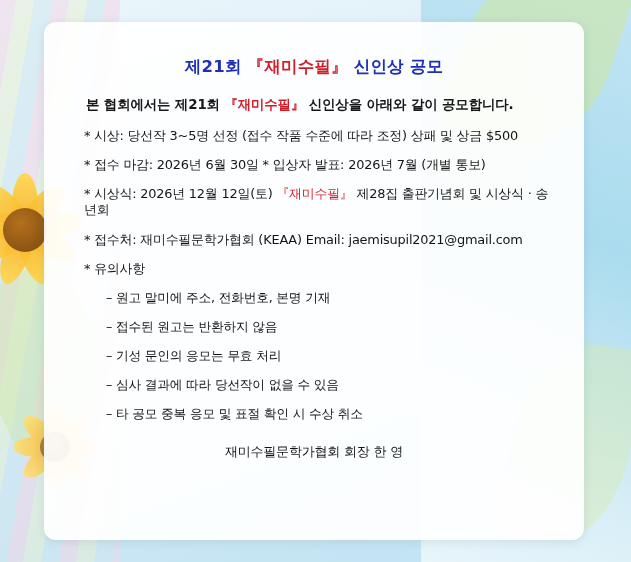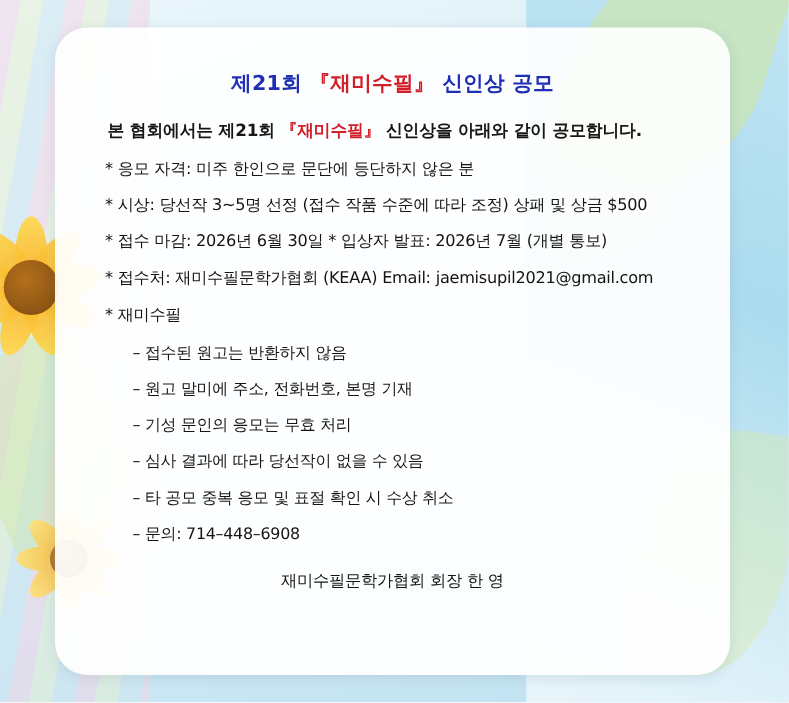--- a/index.html
+++ b/index.html
@@ -112,21 +112,21 @@
     border-radius: 50%;
   }
   
   .card {
     position: absolute;
     left: 44px;
     top: 22px;
     width: 540px;
     height: 518px;
     background: rgba(255,255,255,0.93);
-    border-radius: 26px;
+    border-radius: 12px;
     box-shadow: 0 2px 10px rgba(90,110,130,.15);
     box-sizing: border-box;
     padding: 26px 26px 10px 26px;
   }
   .title {
     text-align: center;
     color: #1f2fb5;
     font-weight: bold;
     font-size: 16.5px;
     letter-spacing: .2px;
@@ -212,29 +212,28 @@
 
     <div class="title">
       <span>제21회 </span><span class="red">『재미수필』</span><span> 신인상 공모</span>
     </div>
 
     <div class="lead">
       <span>본 협회에서는 제21회 </span><span class="red">『재미수필』</span><span> 신인상을 아래와 같이 공모합니다.</span>
     </div>
 
 
-    <div class="item">* 응모 자격: 미주 한인으로 문단에 등단하지 않은 분</div>
     <div class="item">* 시상: 당선작 3~5명 선정 (접수 작품 수준에 따라 조정)   상패 및 상금 $500</div>
     <div class="item">* 접수 마감: 2026년 6월 30일   * 입상자 발표: 2026년 7월 (개별 통보)</div>
+    <div class="item">* 시상식: 2026년 12월 12일(토) <span style="color: rgb(209, 31, 42);">『재미수필』</span> 제28집 출판기념회 및 시상식 · 송년회</div>
     <div class="item">* 접수처: 재미수필문학가협회 (KEAA)   Email: jaemisupil2021@gmail.com</div>
-    <div class="item">* 재미수필</div>
-
+    <div class="item">* 유의사항</div>
+
+    <div class="sub">– 원고 말미에 주소, 전화번호, 본명 기재</div>
     <div class="sub">– 접수된 원고는 반환하지 않음</div>
-    <div class="sub">– 원고 말미에 주소, 전화번호, 본명 기재</div>
     <div class="sub">– 기성 문인의 응모는 무효 처리</div>
     <div class="sub">– 심사 결과에 따라 당선작이 없을 수 있음</div>
     <div class="sub">– 타 공모 중복 응모 및 표절 확인 시 수상 취소</div>
-    <div class="sub">– 문의: 714–448–6908</div>
 
     <div class="signature">재미수필문학가협회 회장 한 영</div>
 
   </div>
 </div>
 
 </body></html>

